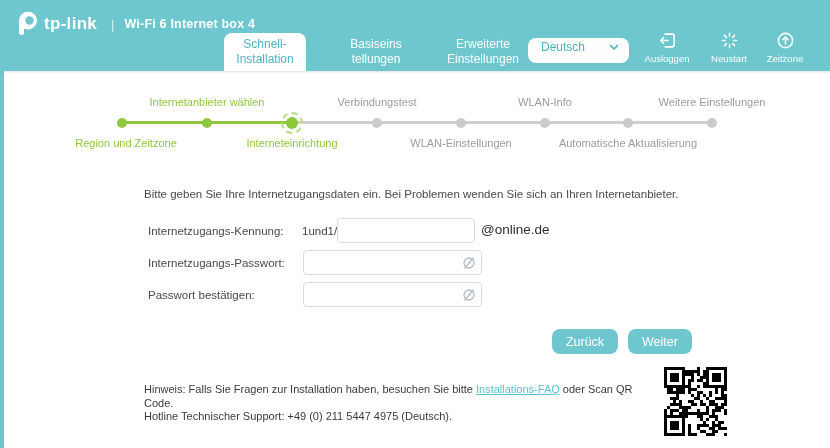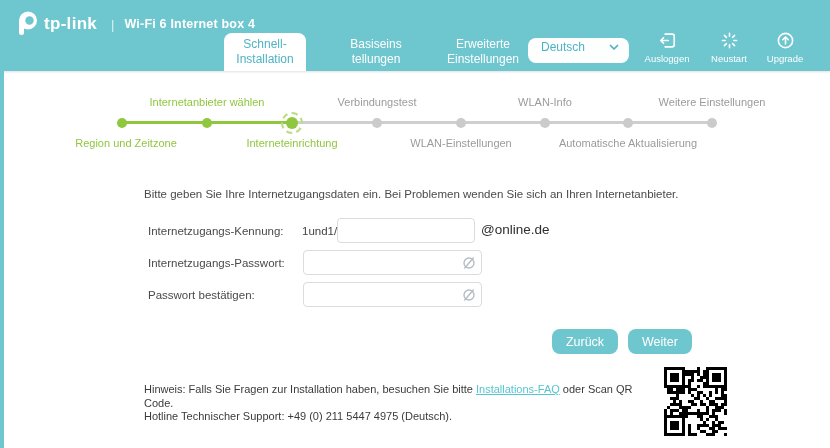--- a/index.html
+++ b/index.html
@@ -143,21 +143,21 @@
     </span>
     <span class="lbl">Neustart</span>
   </div>
   <div class="hdr-action act-upgrade">
     <span class="ico">
       <svg width="19" height="19" viewBox="0 0 24 24" fill="none" stroke="#fff" stroke-width="2" stroke-linecap="round" stroke-linejoin="round">
         <circle cx="12" cy="12" r="9"></circle>
         <path d="M12 16.5 V8 M8.5 11 L12 7.5 15.5 11"></path>
       </svg>
     </span>
-    <span class="lbl">Upgrade</span>
+    <span class="lbl">Zeitzone</span>
   </div>
 </div>
 <div class="left-strip"></div>
 
 <div class="track track-gray"></div>
 <div class="track track-green"></div>
 
 <div class="dot dot-done dot-1"></div>
 <div class="dot dot-done dot-2"></div>
 <div class="dot-current">

